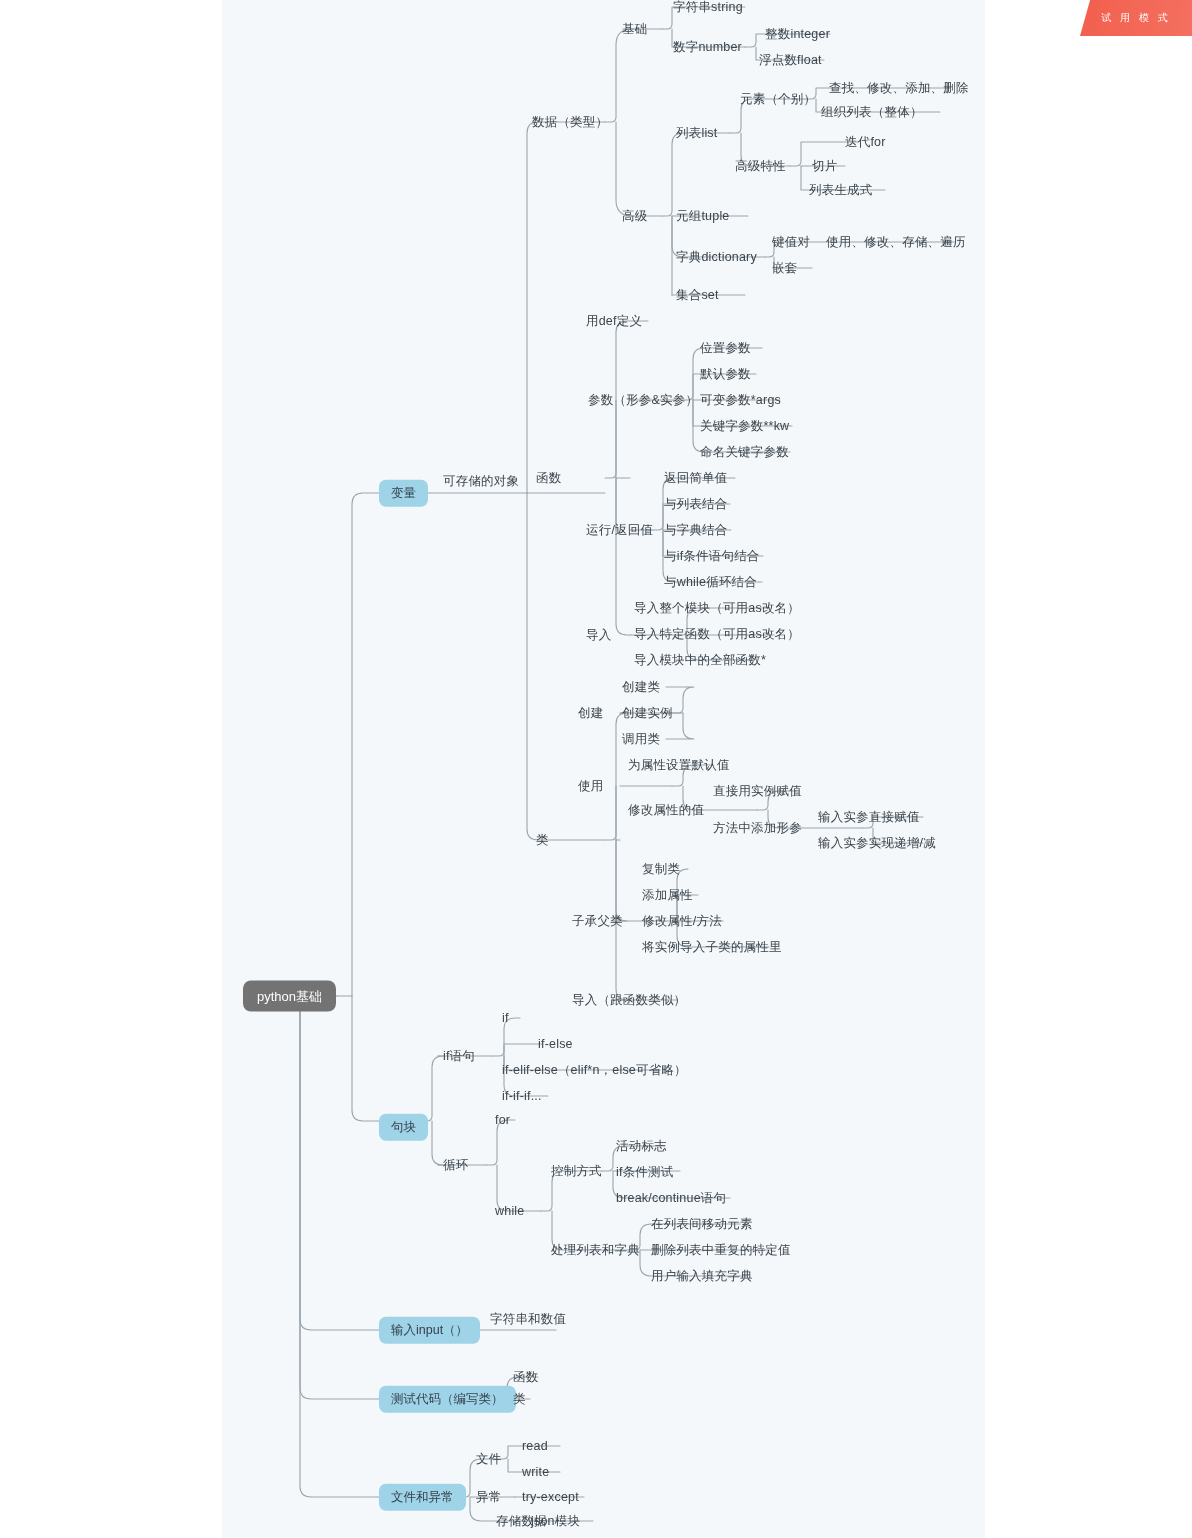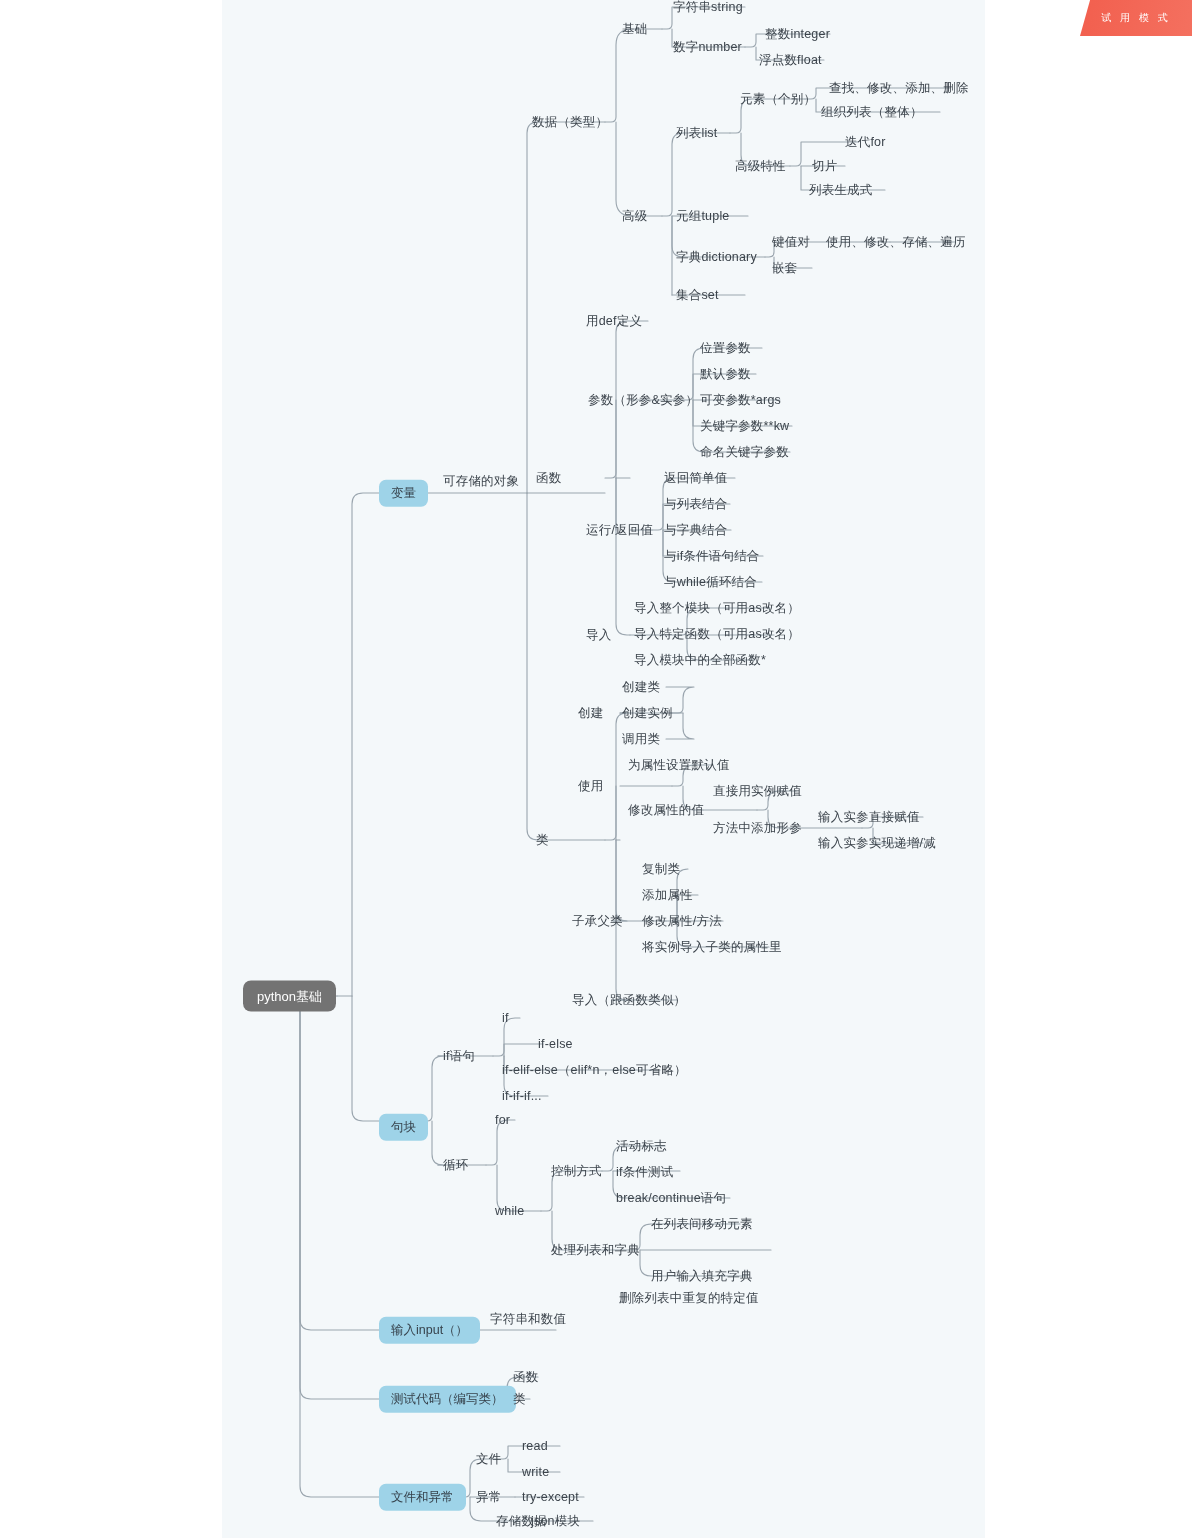--- a/index.html
+++ b/index.html
@@ -290,21 +290,21 @@
       <div class="node plain" style="left: 502px; top: 1096px;">if-if-if...</div>
       <div class="node plain" style="left: 443px; top: 1165px;">循环</div>
       <div class="node plain" style="left: 495px; top: 1120px;">for</div>
       <div class="node plain" style="left: 495px; top: 1211px;">while</div>
       <div class="node plain" style="left: 551px; top: 1171px;">控制方式</div>
       <div class="node plain" style="left: 616px; top: 1146px;">活动标志</div>
       <div class="node plain" style="left: 616px; top: 1172px;">if条件测试</div>
       <div class="node plain" style="left: 616px; top: 1198px;">break/continue语句</div>
       <div class="node plain" style="left: 551px; top: 1250px;">处理列表和字典</div>
       <div class="node plain" style="left: 651px; top: 1224px;">在列表间移动元素</div>
-      <div class="node plain" style="left: 619px; top: 1250px; margin-top: 48px;">删除列表中重复的特定值</div>
+      <div class="node plain" style="left: 651px; top: 1250px;">删除列表中重复的特定值</div>
       <div class="node plain" style="left: 651px; top: 1276px; text-align: center;">用户输入填充字典</div>
       <div class="node box accent" style="left: 379px; top: 1330px;">输入input（）</div>
       <div class="node plain" style="left: 490px; top: 1319px;">字符串和数值</div>
       <div class="node box accent" style="left: 379px; top: 1399px;">测试代码（编写类）</div>
       <div class="node plain" style="left: 513px; top: 1377px;">函数</div>
       <div class="node plain" style="left: 513px; top: 1399px;">类</div>
       <div class="node box accent" style="left: 379px; top: 1497px;">文件和异常</div>
       <div class="node plain" style="left: 476px; top: 1459px;">文件</div>
       <div class="node plain" style="left: 522px; top: 1446px;">read</div>
       <div class="node plain" style="left: 522px; top: 1472px;">write</div>

